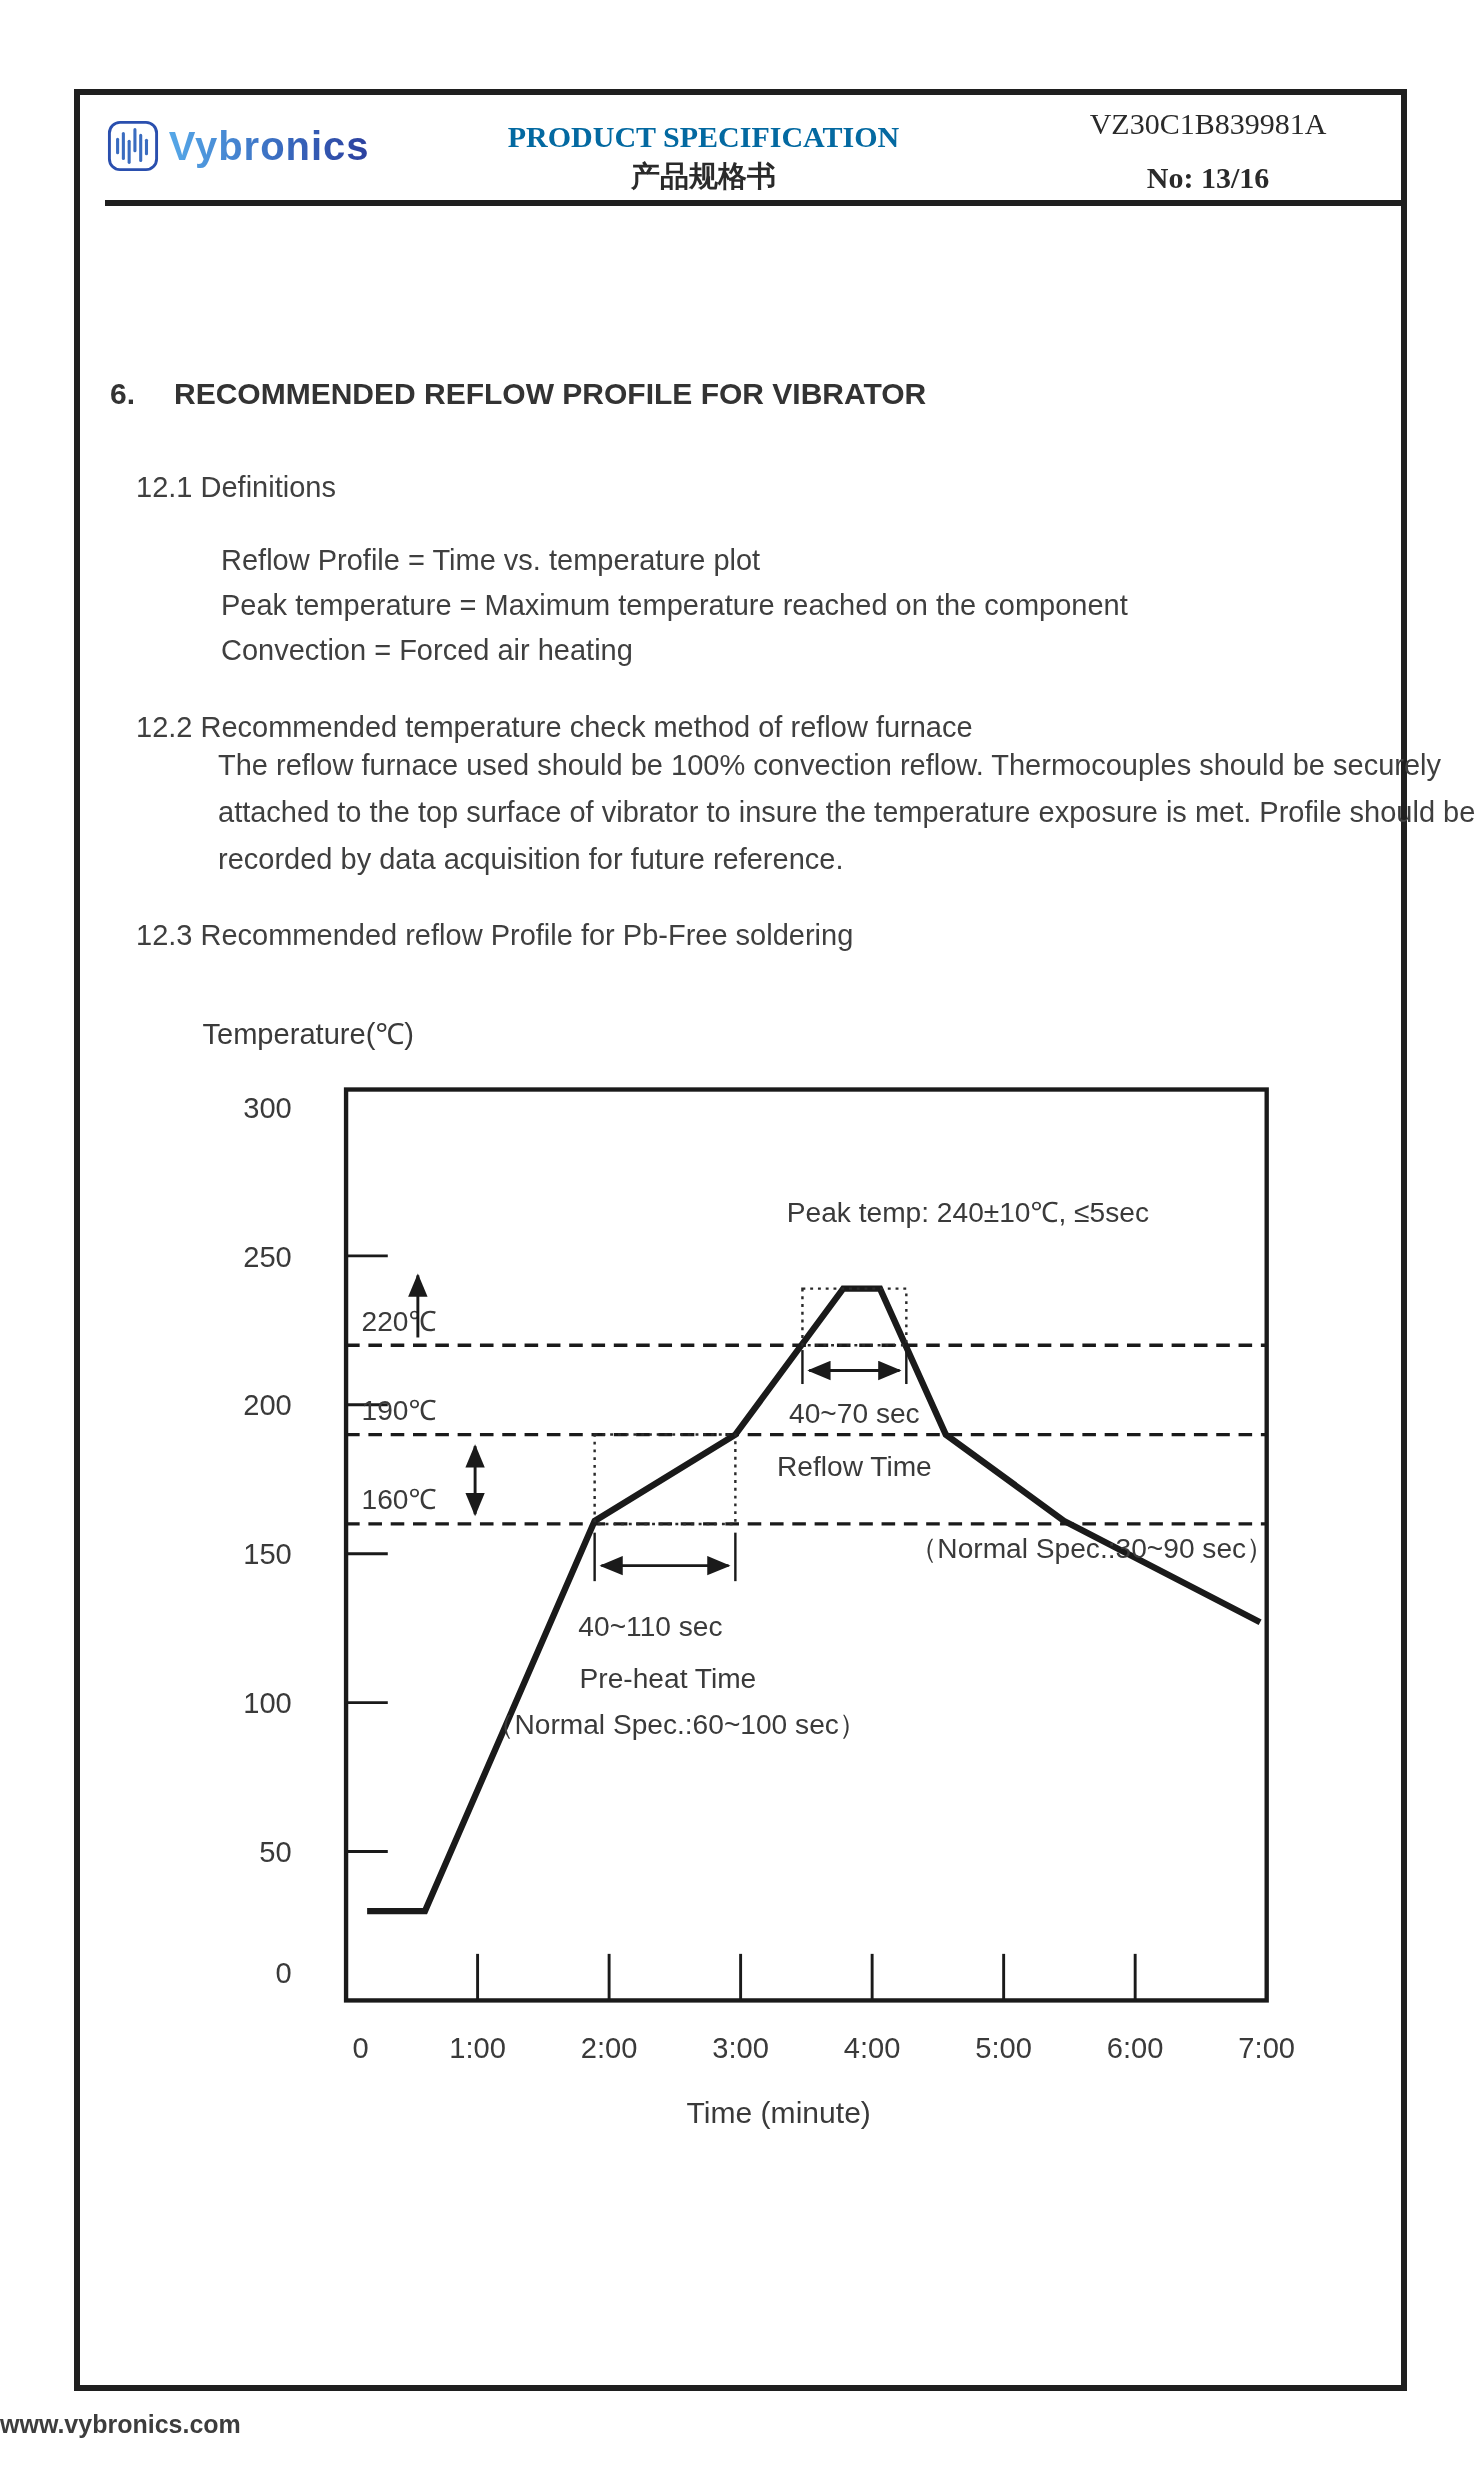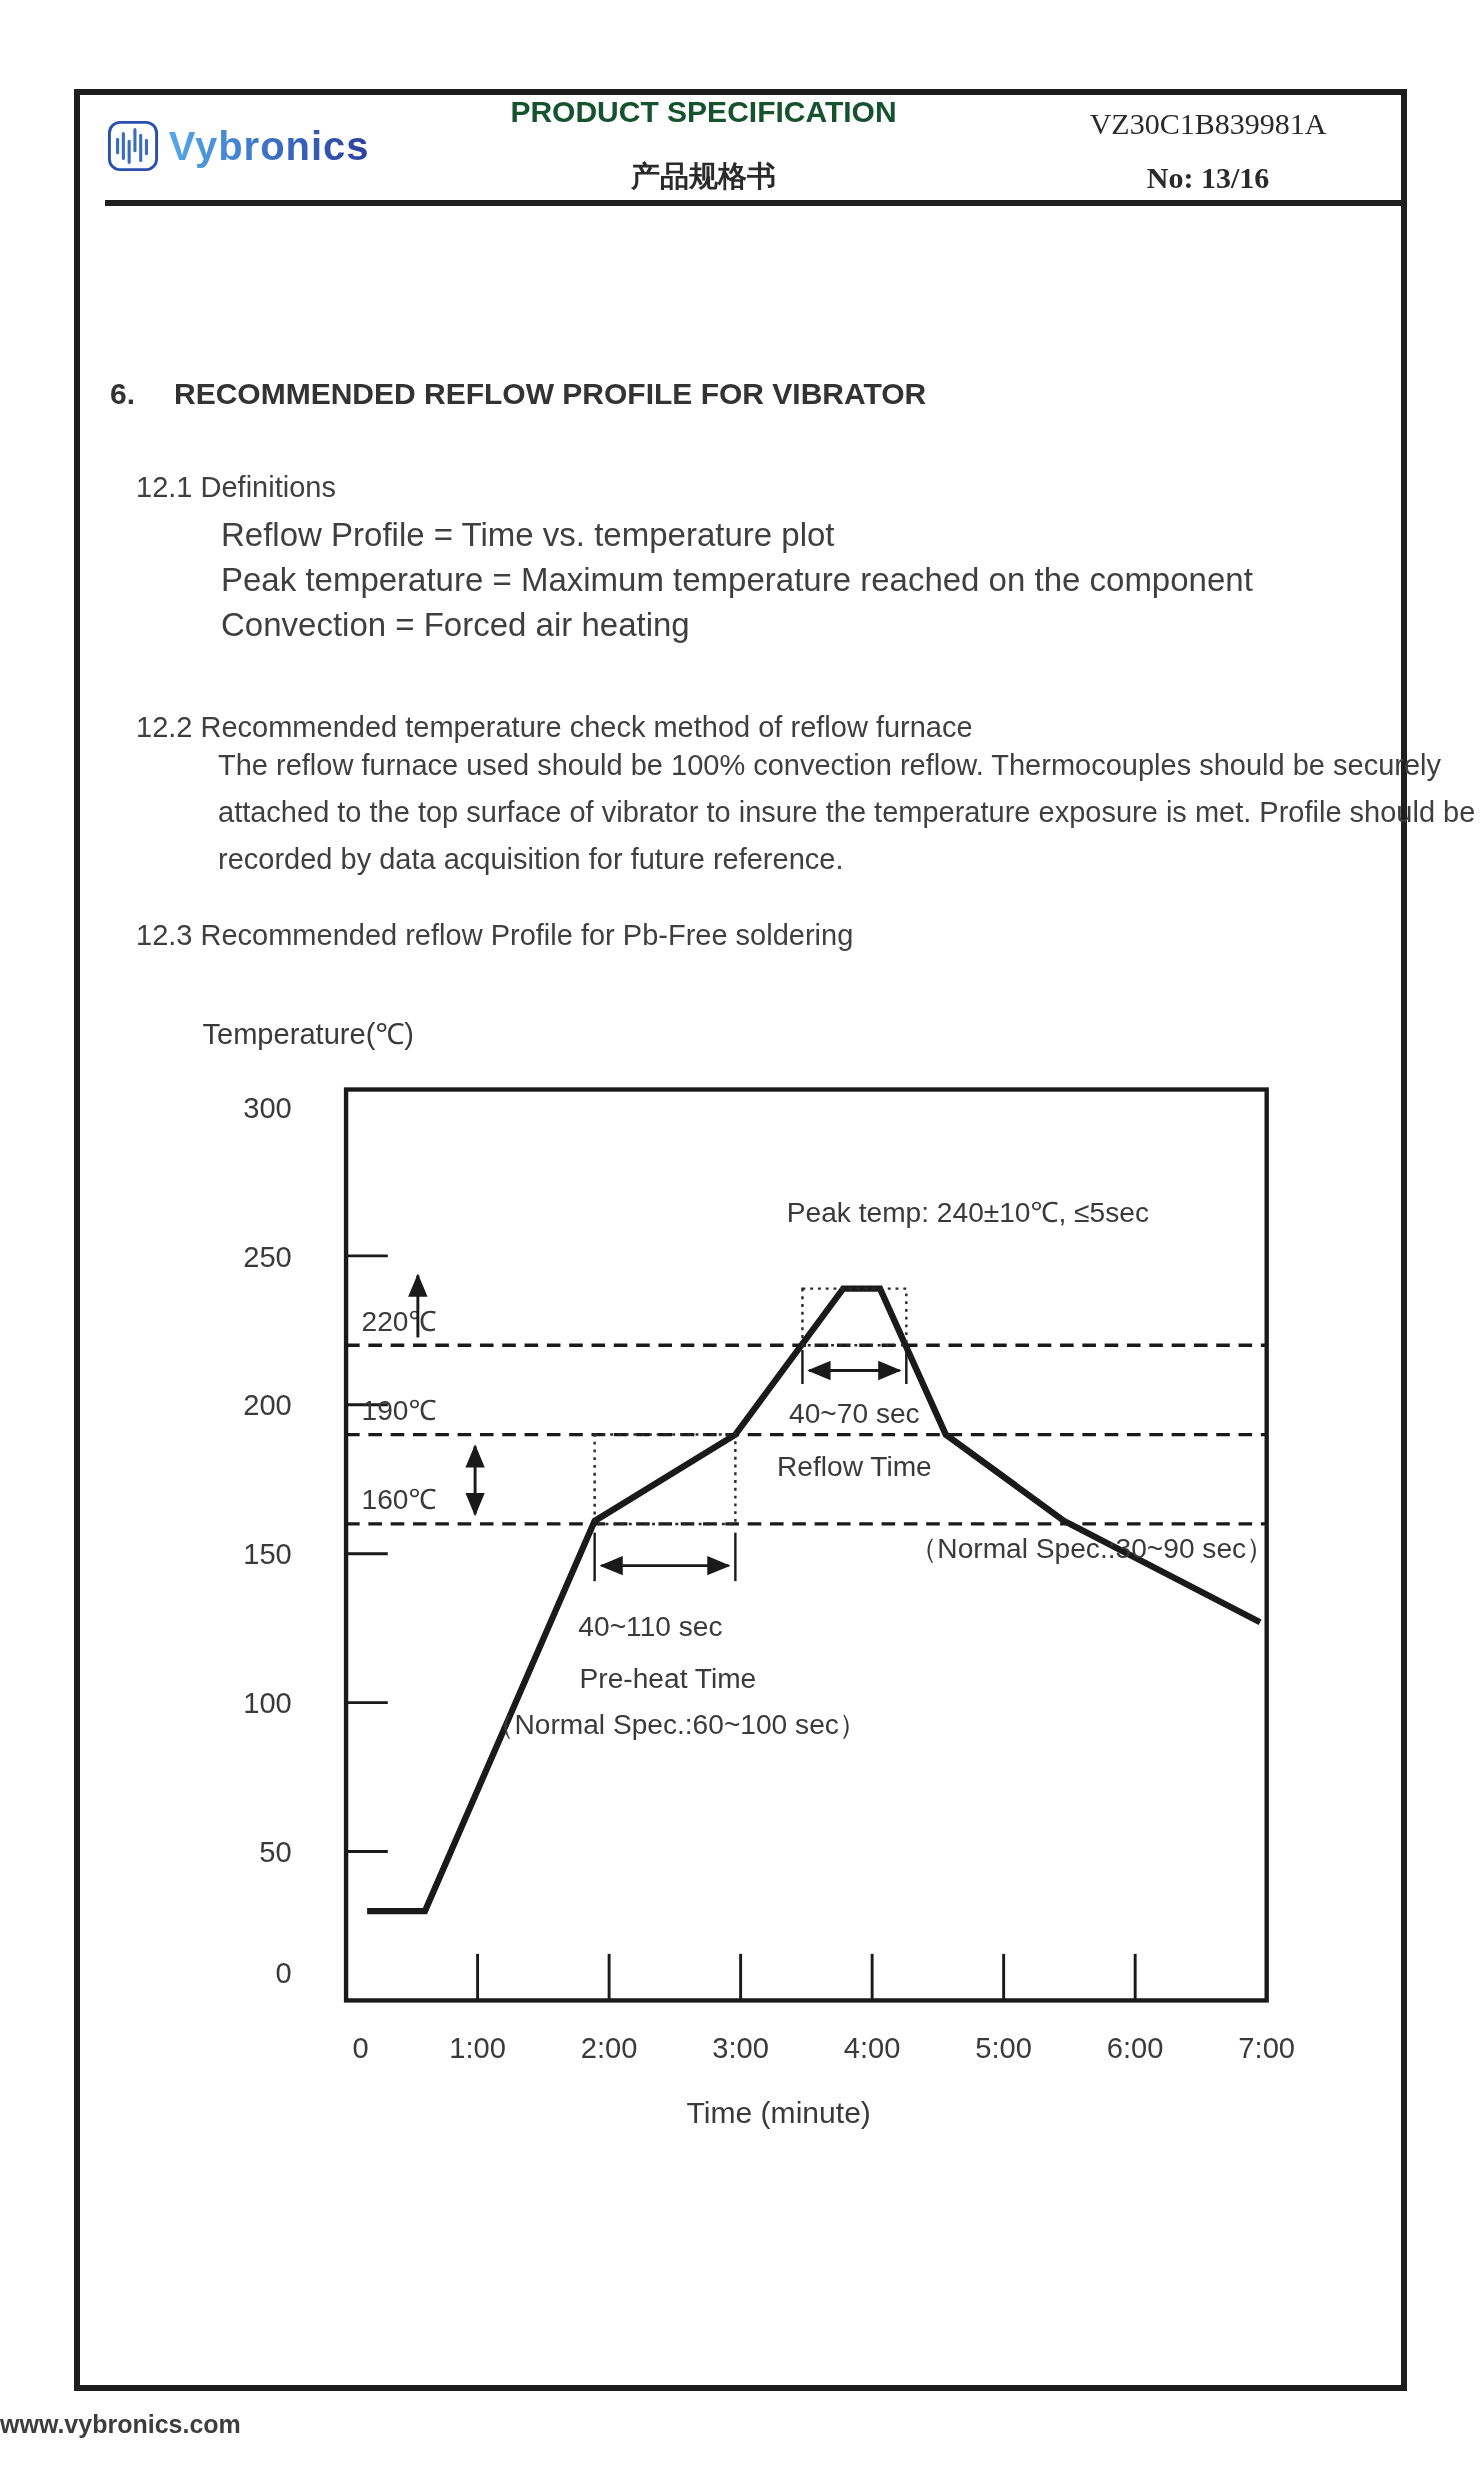--- a/index.html
+++ b/index.html
@@ -24,43 +24,43 @@
   .logo-box{width:52px;height:52px;}
   .brand-word{
     font-size:40px;font-weight:bold;letter-spacing:1px;
     color:#3a6cc0;
     background:linear-gradient(90deg,#56a8e8 0%,#3a6cc0 55%,#2b3f9e 100%);
     -webkit-background-clip:text;background-clip:text;
     -webkit-text-fill-color:transparent;
   }
   .hdr-center{position:absolute;left:466px;top:0;width:475px;text-align:center;}
   .hdr-title-en{
-    position:absolute;left:0;top:95px;width:100%;
-    font-family:Liberation Sans, sans-serif;font-weight:bold;font-size:30px;color:#14532d;
+    position:absolute;left:0;top:120px;width:100%;
+    font-family:Liberation Serif, serif;font-weight:bold;font-size:30px;color:#0369a1;
   }
   .hdr-title-zh{
     position:absolute;left:0;top:157px;width:100%;
     font-family:"Liberation Serif", serif;font-weight:bold;font-size:29px;color:#2a2a2a;
   }
   .hdr-right{position:absolute;left:1019px;top:0;width:378px;text-align:center;}
   .hdr-doc-no{
     position:absolute;left:0;top:107px;width:100%;
     font-family:"Liberation Serif", serif;font-size:30px;color:#2a2a2a;
   }
   .hdr-page-no{
     position:absolute;left:0;top:161px;width:100%;
     font-family:"Liberation Serif", serif;font-weight:bold;font-size:30px;color:#2a2a2a;
   }
   
   .sec-heading{
     position:absolute;left:110px;top:377px;
     font-size:30px;font-weight:bold;color:#333333;display:flex;gap:39px;white-space:nowrap;
   }
   .s121-heading{position:absolute;left:136px;top:471px;font-size:29px;white-space:nowrap;}
-  .s121-lines{position:absolute;left:221px;top:512px;font-size:33px;line-height:45px;white-space:nowrap;}
+  .s121-lines{position:absolute;left:221px;top:538px;font-size:29px;line-height:45px;white-space:nowrap;}
   .s122-heading{position:absolute;left:136px;top:695px;font-size:29px;white-space:nowrap;margin-top:16px;}
   .s122-lines{position:absolute;left:218px;top:742px;font-size:29px;line-height:47px;white-space:nowrap;}
   .s123-heading{position:absolute;left:136px;top:919px;font-size:29px;white-space:nowrap;}
   
   .chart-svg{position:absolute;left:175px;top:1009px;}
   .chart-svg text{font-family:"Liberation Sans", sans-serif;fill:#3a3a3a;}
   
   .footer-url{
     position:absolute;left:0;top:2410px;width:100%;text-align:left;
     font-size:25px;font-weight:bold;color:#3d3d3d;

